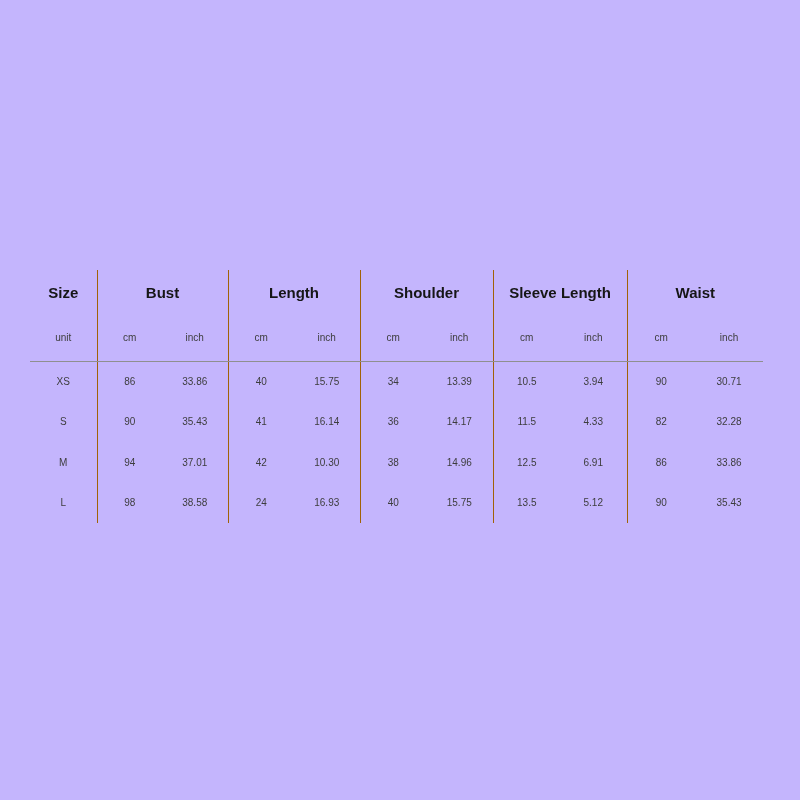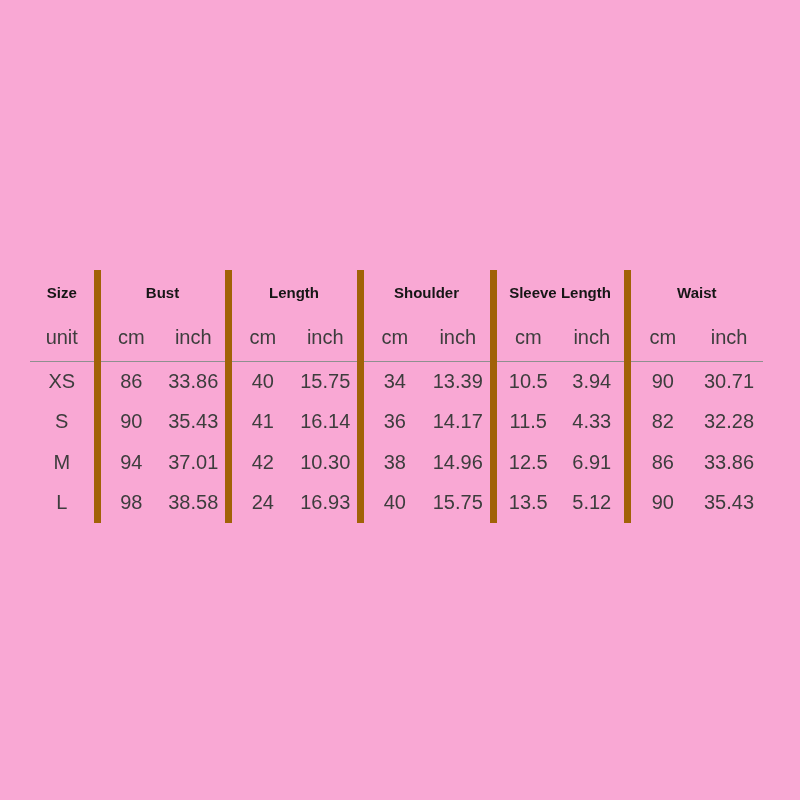--- a/index.html
+++ b/index.html
@@ -7,21 +7,21 @@
     padding: 0;
     background: #ffffff;
     width: 800px;
     height: 800px;
     font-family: "Liberation Sans", sans-serif;
   }
   .page {
     position: relative;
     width: 800px;
     height: 800px;
-    background: #f9a8d4;
+    background: #c4b5fd;
     overflow: hidden;
   }
   .chart-wrap {
     position: absolute;
     left: 30px;
     top: 270px;
     width: 733px;
   }
   table.size-chart {
     border-collapse: collapse;
@@ -38,26 +38,26 @@
   }
   tr.group-row { height: 45px; }
   tr.unit-row  { height: 46px; }
   tbody tr     { height: 40.5px; }
   .group-row th {
     font-size: 15px;
     font-weight: bold;
     color: #161616;
   }
   .unit-row td, tbody td {
-    font-size: 20px;
+    font-size: 10px;
     font-weight: normal;
     color: #3d3d3d;
   }
   
-  .vl { border-left: 7px solid #a16207; }
+  .vl { border-left: 1px solid #a16207; }
   
   tr.unit-row td { border-bottom: 1px solid #8f8f8f; }
 </style>
 </head>
 <body>
 
 <div class="page">
   <div class="chart-wrap">
     <table class="size-chart">
       <colgroup>

